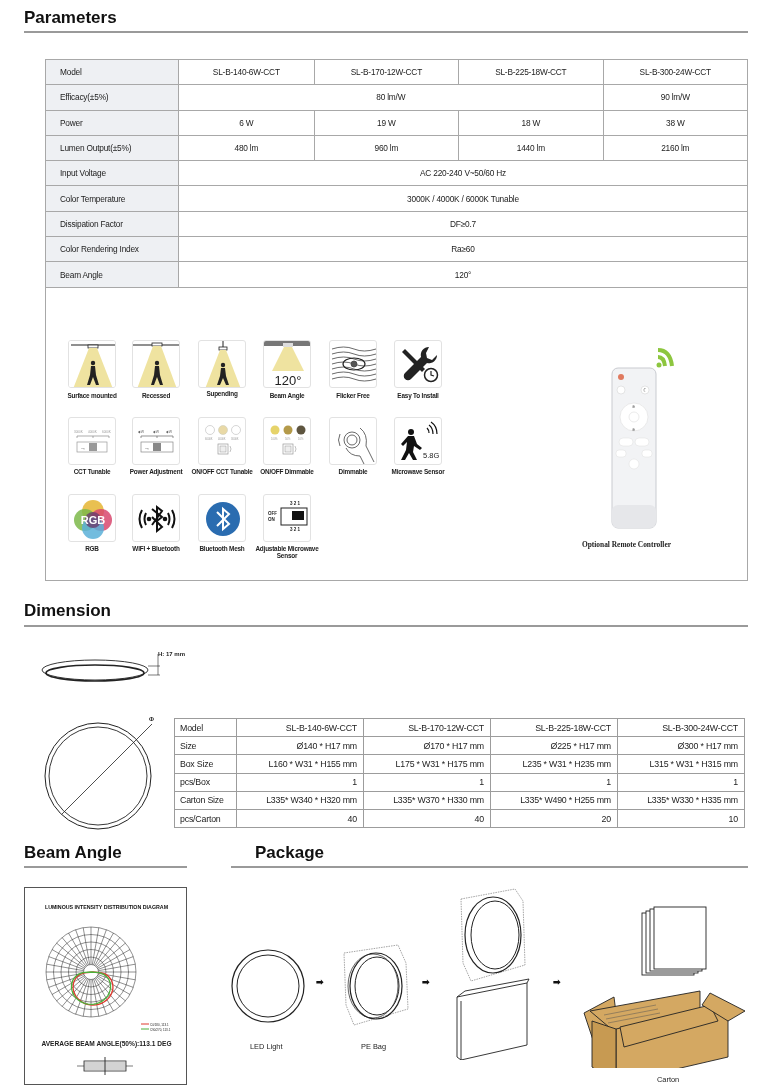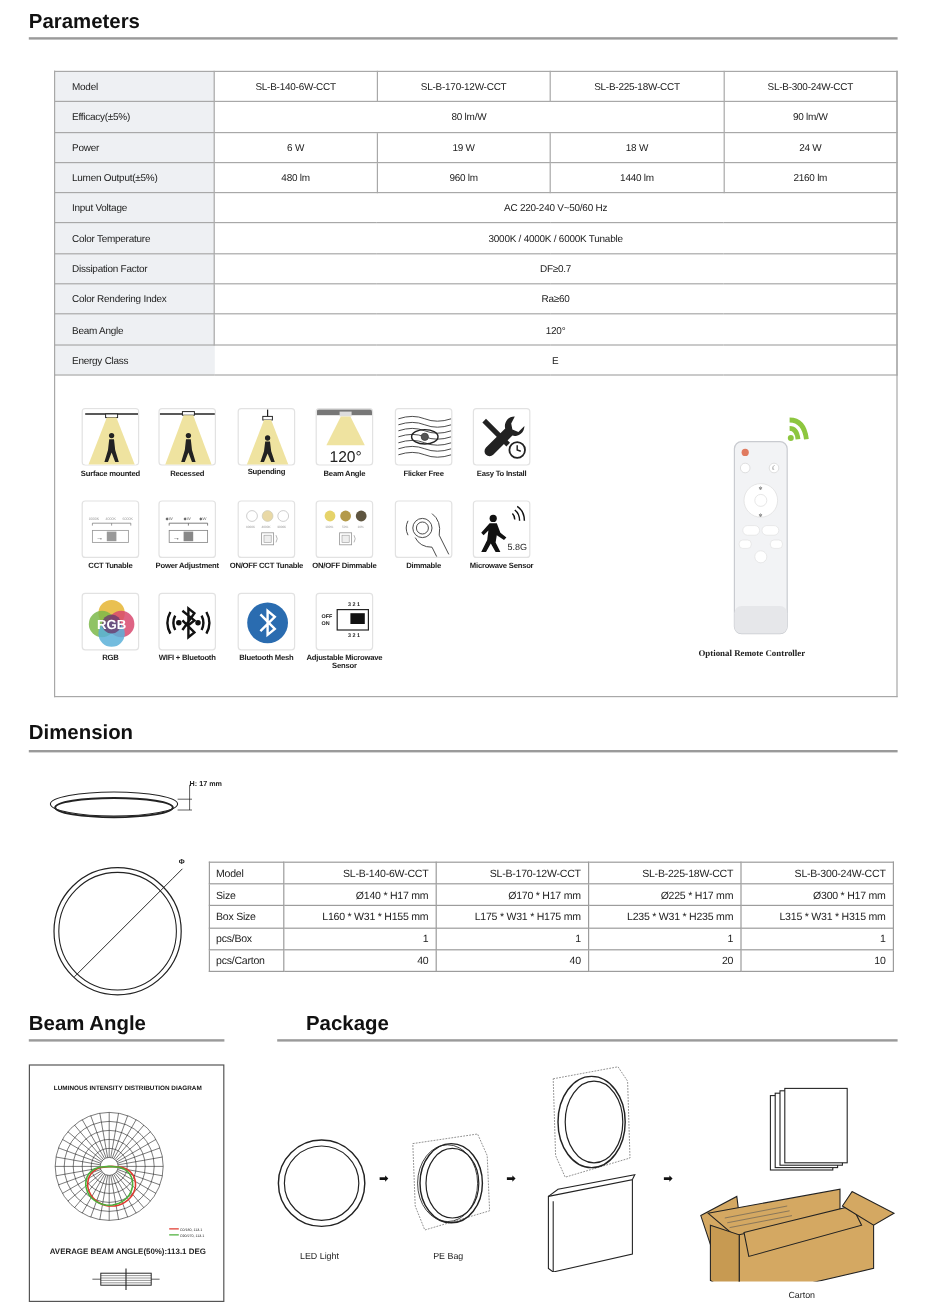--- a/index.html
+++ b/index.html
@@ -57,21 +57,21 @@
   <tr>
     <td class="lbl">Efficacy(±5%)</td>
     <td colspan="3">80 lm/W</td>
     <td>90 lm/W</td>
   </tr>
   <tr>
     <td class="lbl">Power</td>
     <td>6 W</td>
     <td>19 W</td>
     <td>18 W</td>
-    <td>24 W</td>
+    <td>38 W</td>
   </tr>
   <tr>
     <td class="lbl">Lumen Output(±5%)</td>
     <td>480 lm</td>
     <td>960 lm</td>
     <td>1440 lm</td>
     <td>2160 lm</td>
   </tr>
   <tr>
     <td class="lbl">Input Voltage</td>
@@ -85,24 +85,20 @@
     <td class="lbl">Dissipation Factor</td>
     <td colspan="4">DF≥0.7</td>
   </tr>
   <tr>
     <td class="lbl">Color Rendering Index</td>
     <td colspan="4">Ra≥60</td>
   </tr>
   <tr>
     <td class="lbl">Beam Angle</td>
     <td colspan="4">120°</td>
-  </tr>
-  <tr>
-    <td class="lbl val-none">Energy Class</td>
-    <td colspan="4" class="val">E</td>
   </tr>
 </tbody>
   </table>
 
 <div class="icon-tile" style="left:68px; top:340px;">
   <svg width="48" height="48" viewBox="0 0 48 48">
       <rect x="0" y="0" width="48" height="48" fill="#fff"></rect>
       <line x1="2" y1="4" x2="46" y2="4" stroke="#222" stroke-width="1.2"></line>
       <rect x="19" y="4" width="10" height="3" fill="#fff" stroke="#222" stroke-width="0.8"></rect>
       <polygon points="20,7 28,7 44,48 4,48" fill="#efe3a0"></polygon>
@@ -365,20 +361,27 @@
     <td class="c">L175 * W31 * H175 mm</td>
     <td class="c">L235 * W31 * H235 mm</td>
     <td class="c4">L315 * W31 * H315 mm</td>
   </tr>
   <tr>
     <td class="lbl">pcs/Box</td>
     <td class="c">1</td>
     <td class="c">1</td>
     <td class="c">1</td>
     <td class="c4">1</td>
+  </tr>
+  <tr>
+    <td class="lbl">Carton Size</td>
+    <td class="c">L335* W340 * H320 mm</td>
+    <td class="c">L335* W370 * H330 mm</td>
+    <td class="c">L335* W490 * H255 mm</td>
+    <td class="c4">L335* W330 * H335 mm</td>
   </tr>
   <tr>
     <td class="lbl">pcs/Carton</td>
     <td class="c">40</td>
     <td class="c">40</td>
     <td class="c">20</td>
     <td class="c4">10</td>
   </tr>
 </tbody>
   </table>

